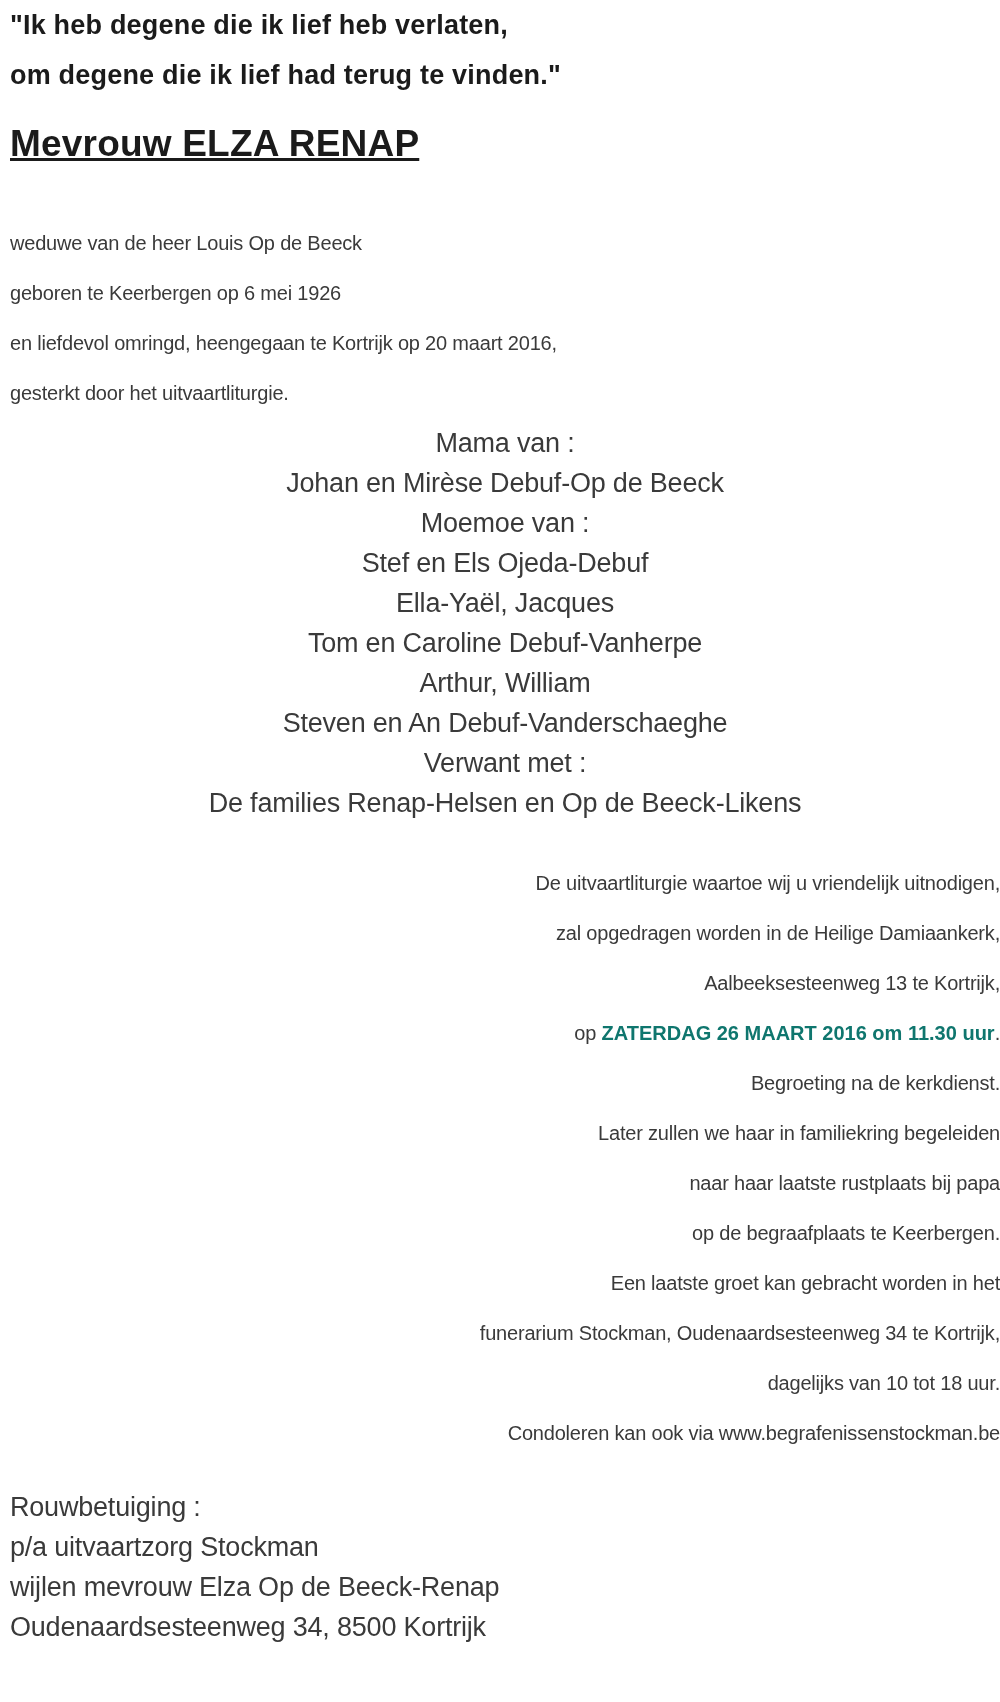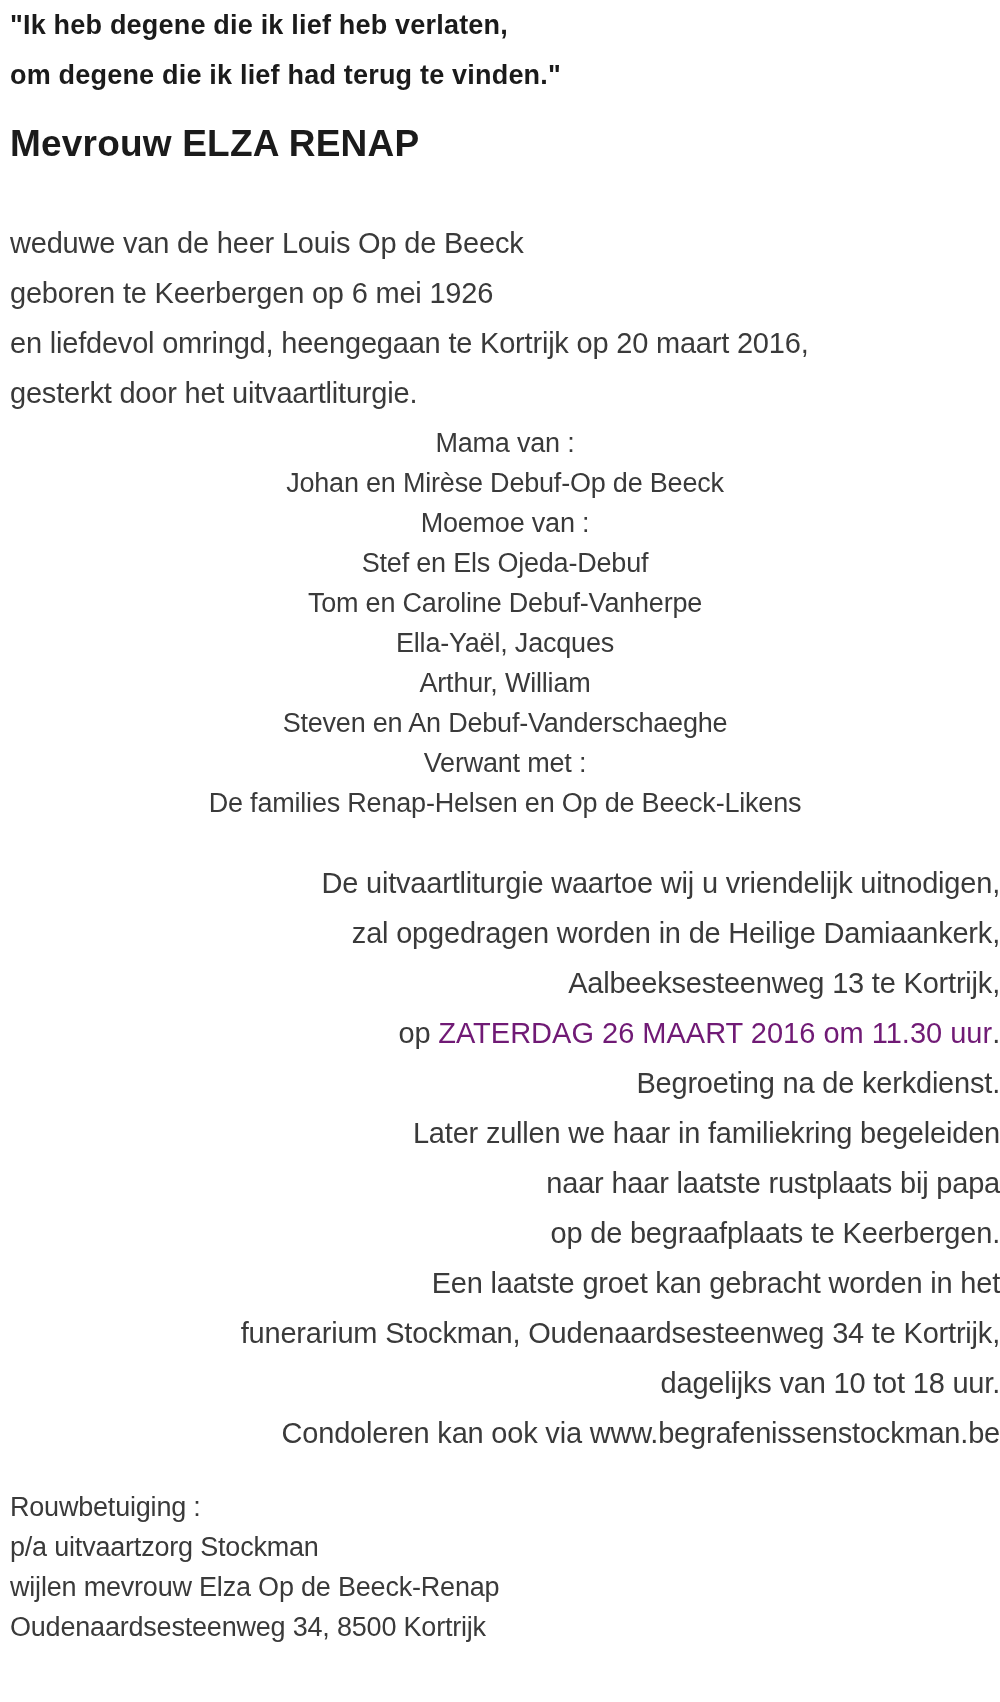--- a/index.html
+++ b/index.html
@@ -24,41 +24,42 @@
     line-height: 50px;
     letter-spacing: 0.2px;
   }
   .title {
     margin-top: 22px;
     font-size: 37px;
     line-height: 44px;
     font-weight: 700;
     color: #1b1b1b;
     letter-spacing: 0.2px;
+    text-decoration: underline;
   }
   .intro { margin-top: 52px; }
   .intro p,
   .service p {
-    font-size: 29px;
+    font-size: 20px;
     line-height: 50px;
     font-weight: 400;
     letter-spacing: -0.2px;
   }
   .family { margin-top: 5px; text-align: center; }
   .family p,
   .mourning p {
     font-size: 27px;
     line-height: 40px;
     font-weight: 400;
     letter-spacing: -0.2px;
   }
   .service { margin-top: 35px; text-align: right; }
   .date-bold {
-    font-weight: 400;
-    color: #701a75;
+    font-weight: 700;
+    color: #0f766e;
     letter-spacing: 0;
   }
   .mourning { margin-top: 29px; }
 </style>
 </head>
 <body>
 
 <div class="page">
 
   <div class="quote">
@@ -73,22 +74,22 @@
     <p>geboren te Keerbergen op 6 mei 1926</p>
     <p>en liefdevol omringd, heengegaan te Kortrijk op 20 maart 2016,</p>
     <p>gesterkt door het uitvaartliturgie.</p>
   </div>
 
   <div class="family">
     <p>Mama van :</p>
     <p>Johan en Mirèse Debuf-Op de Beeck</p>
     <p>Moemoe van :</p>
     <p>Stef en Els Ojeda-Debuf</p>
+    <p>Ella-Yaël, Jacques</p>
     <p>Tom en Caroline Debuf-Vanherpe</p>
-    <p>Ella-Yaël, Jacques</p>
     <p>Arthur, William</p>
     <p>Steven en An Debuf-Vanderschaeghe</p>
     <p>Verwant met :</p>
     <p>De families Renap-Helsen en Op de Beeck-Likens</p>
   </div>
 
   <div class="service">
     <p>De uitvaartliturgie waartoe wij u vriendelijk uitnodigen,</p>
     <p>zal opgedragen worden in de Heilige Damiaankerk,</p>
     <p>Aalbeeksesteenweg 13 te Kortrijk,</p>

